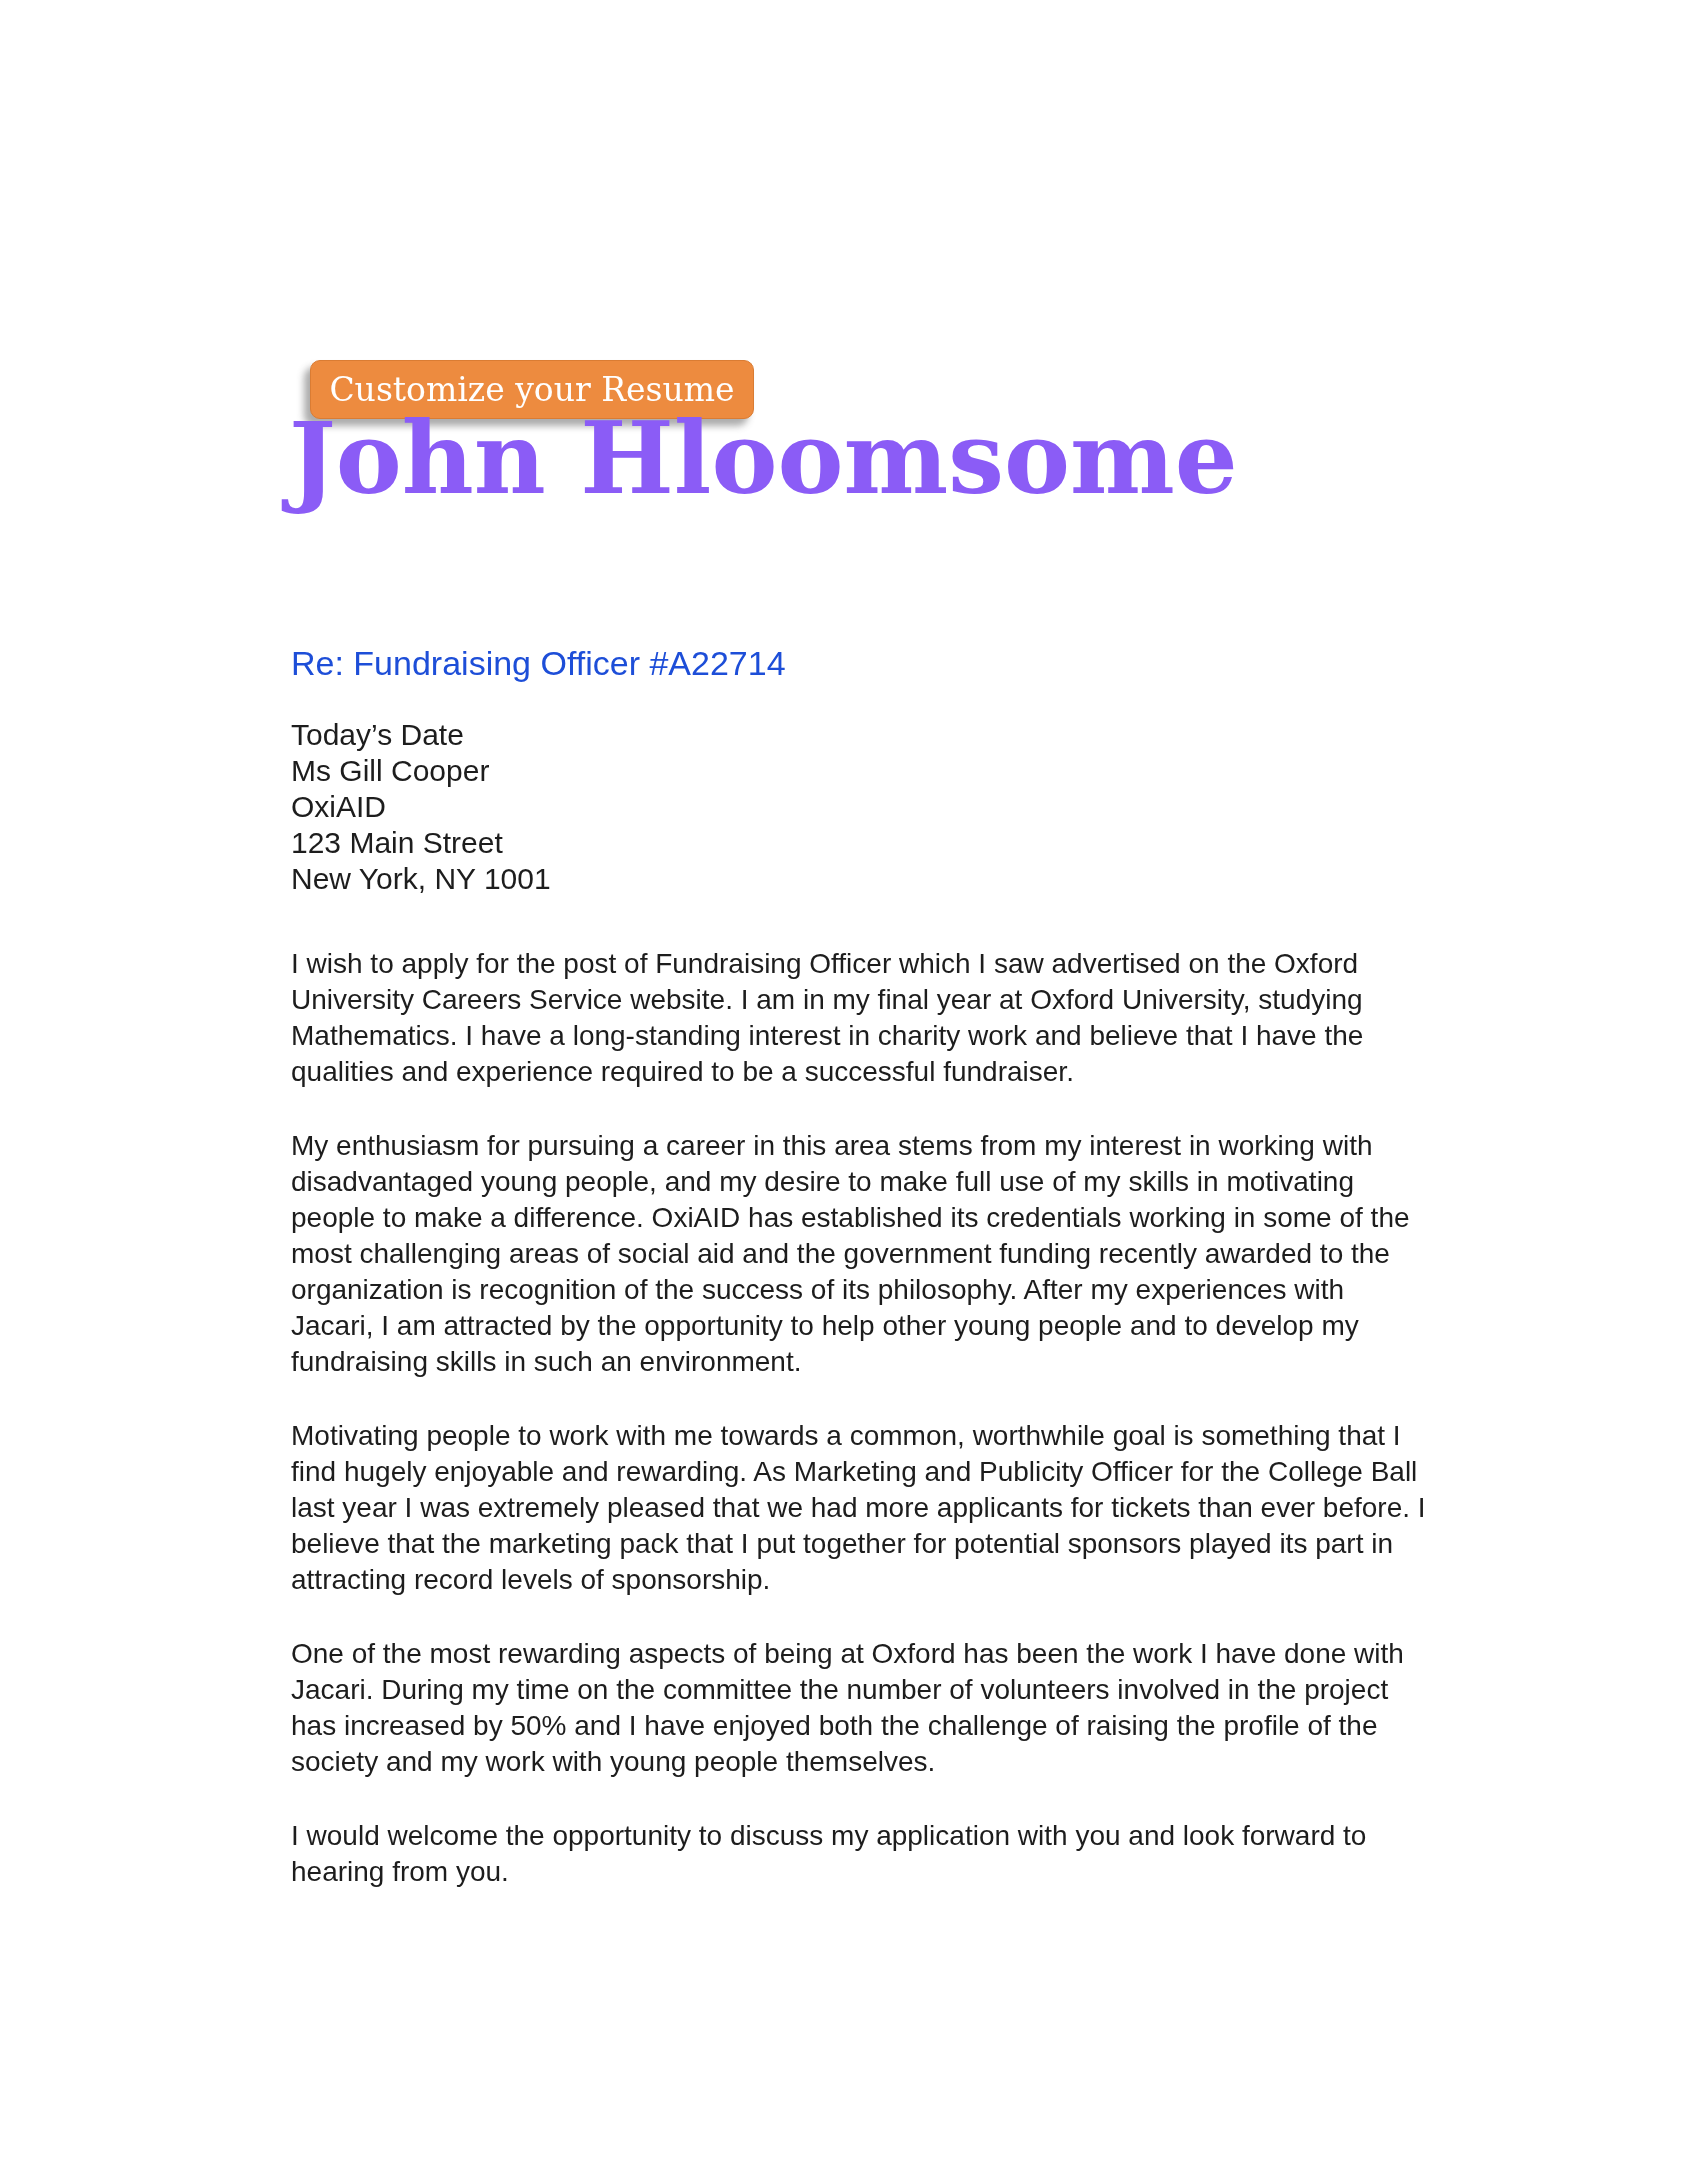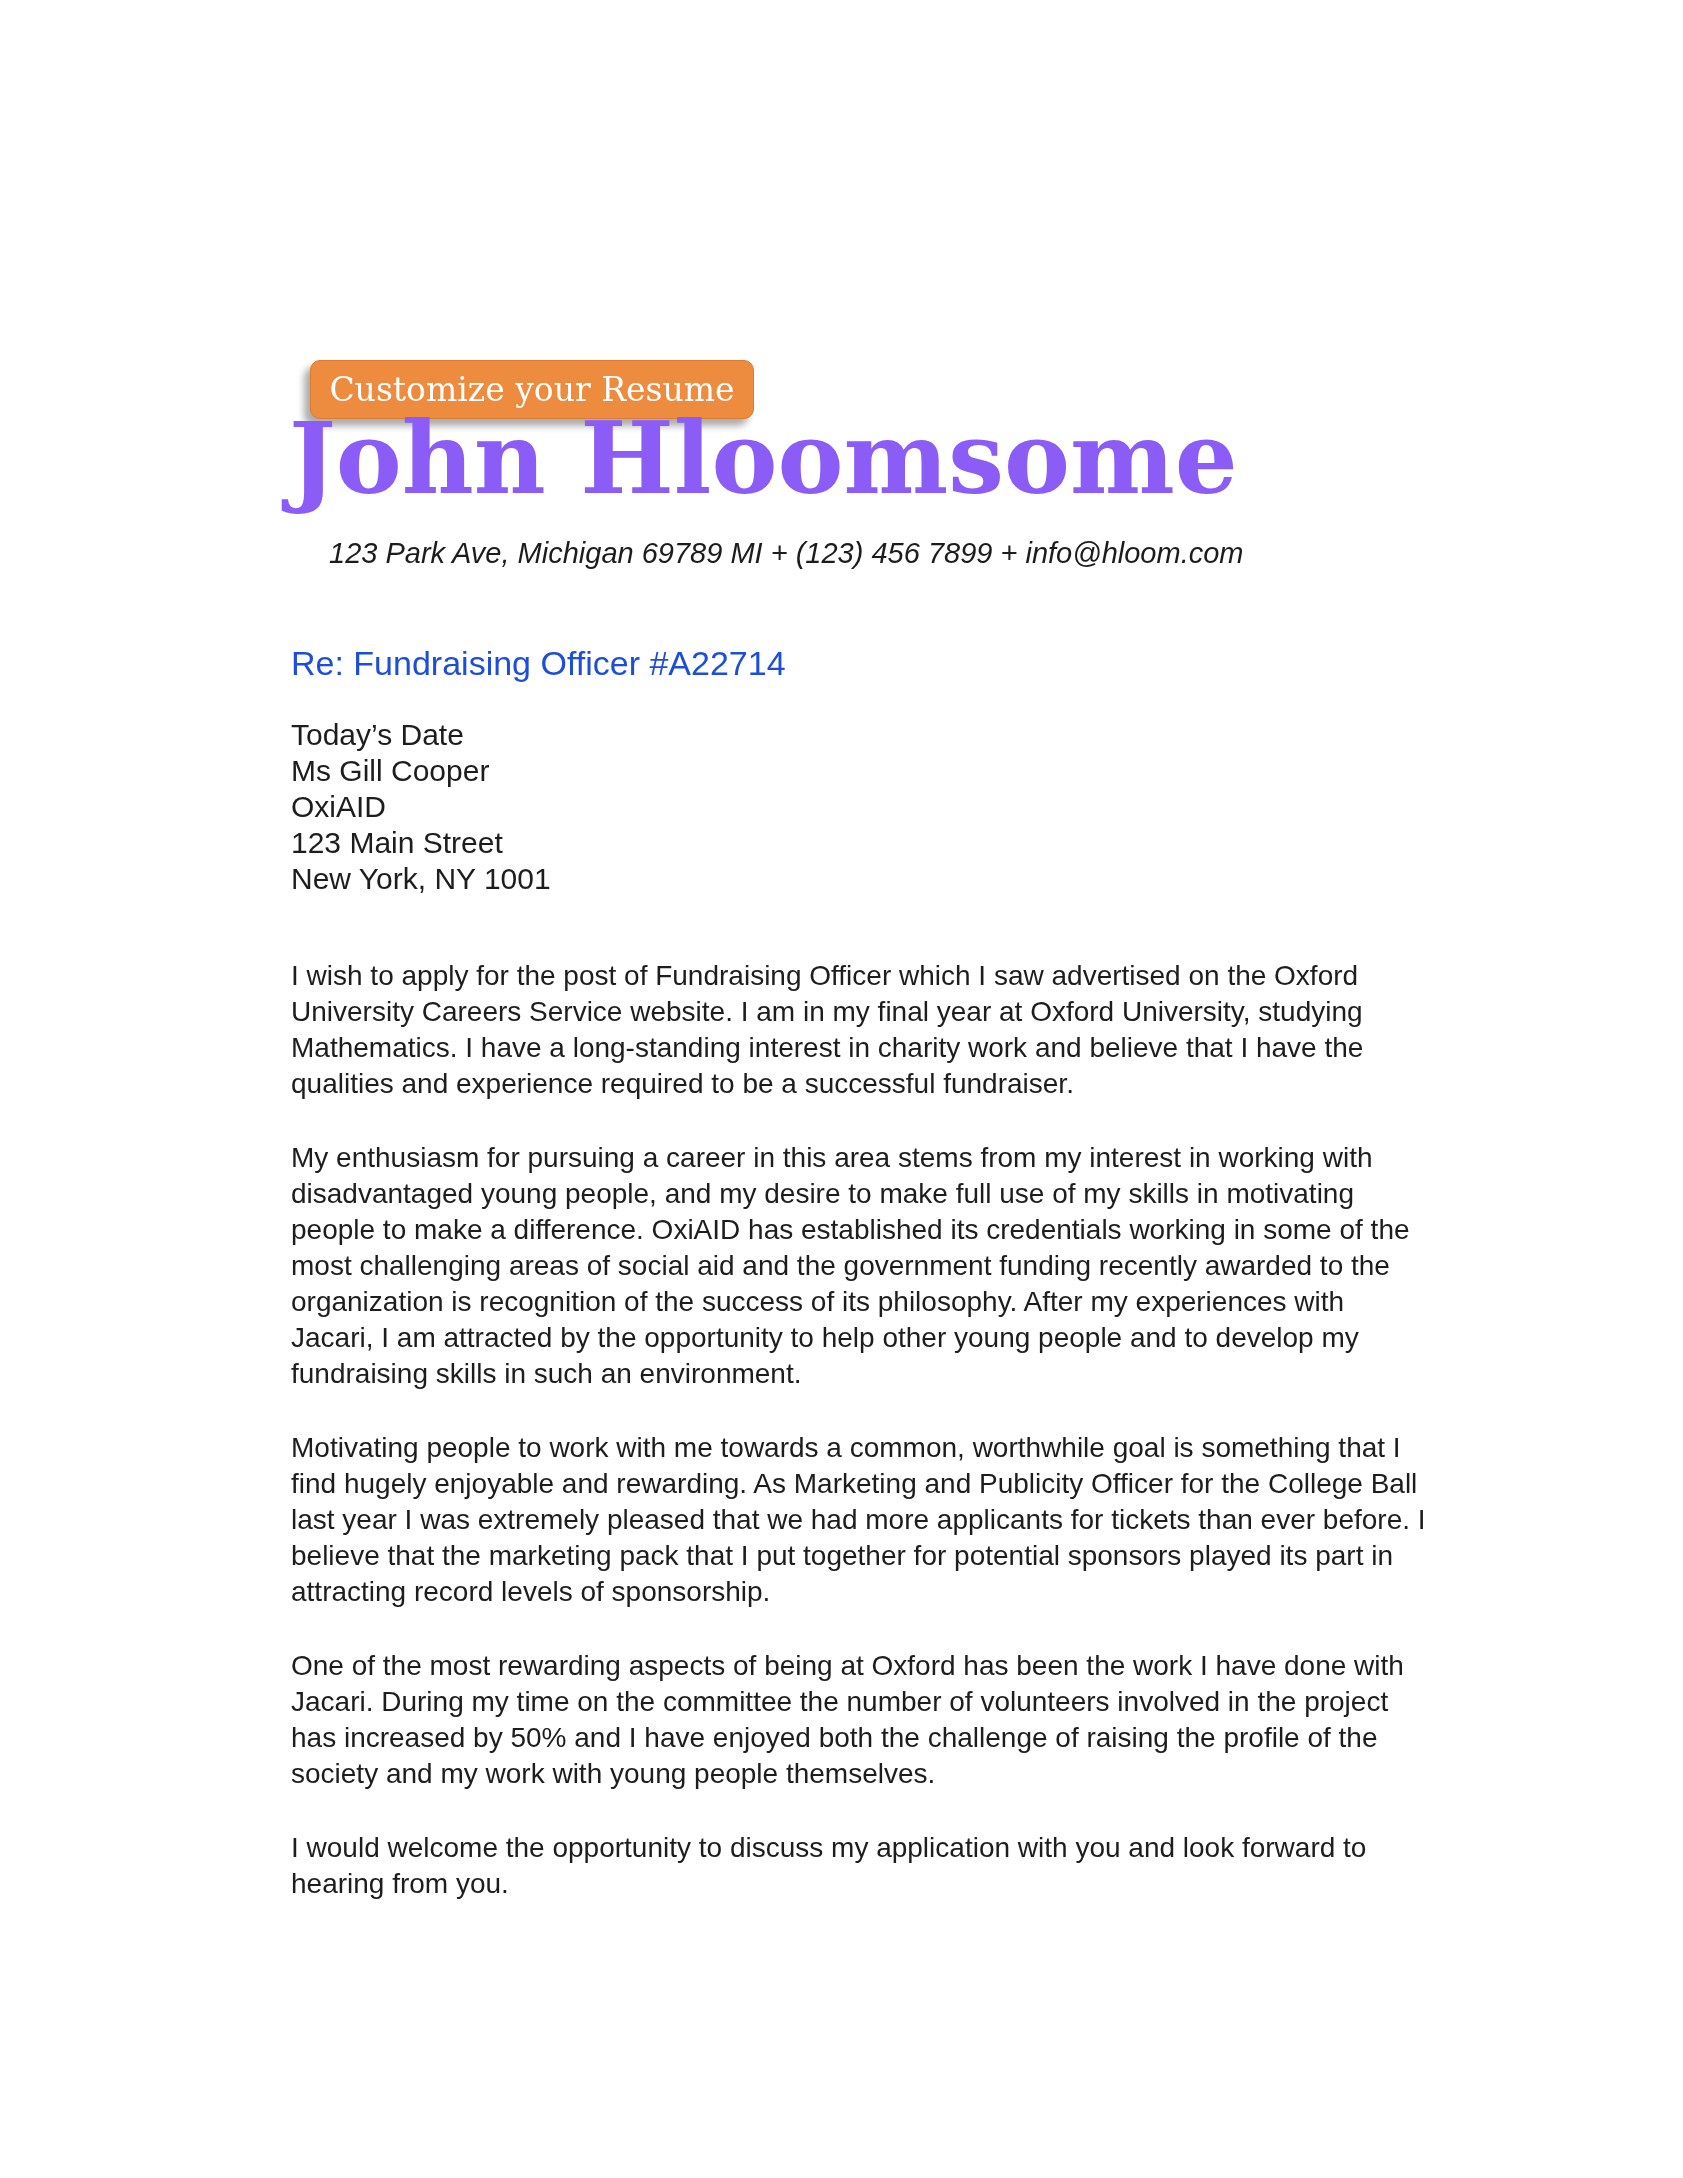--- a/index.html
+++ b/index.html
@@ -77,33 +77,32 @@
   }
   .letter-body {
     position: absolute;
     left: 291px;
     top: 946px;
     width: 1139px;
     font-size: 28px;
     line-height: 36px;
   }
   .letter-body p {
-    margin: 12px 0 38px 0;
+    margin: 0 0 38px 0;
   }
 </style>
 </head>
 <body>
 
 <div class="page">
 
   <button class="customize-btn">Customize your Resume</button>
 
   <h1 class="name">John Hloomsome</h1>
 
-  <div class="contact-line">123 Park Ave, Michigan 69789 MI + (123) 456 7899 + info@hloom.com</div>
 
   <div class="subject-line">Re: Fundraising Officer #A22714</div>
 
   <div class="recipient-block">
     <div>Today’s Date</div>
     <div>Ms Gill Cooper</div>
     <div>OxiAID</div>
     <div>123 Main Street</div>
     <div>New York, NY 1001</div>
   </div>

